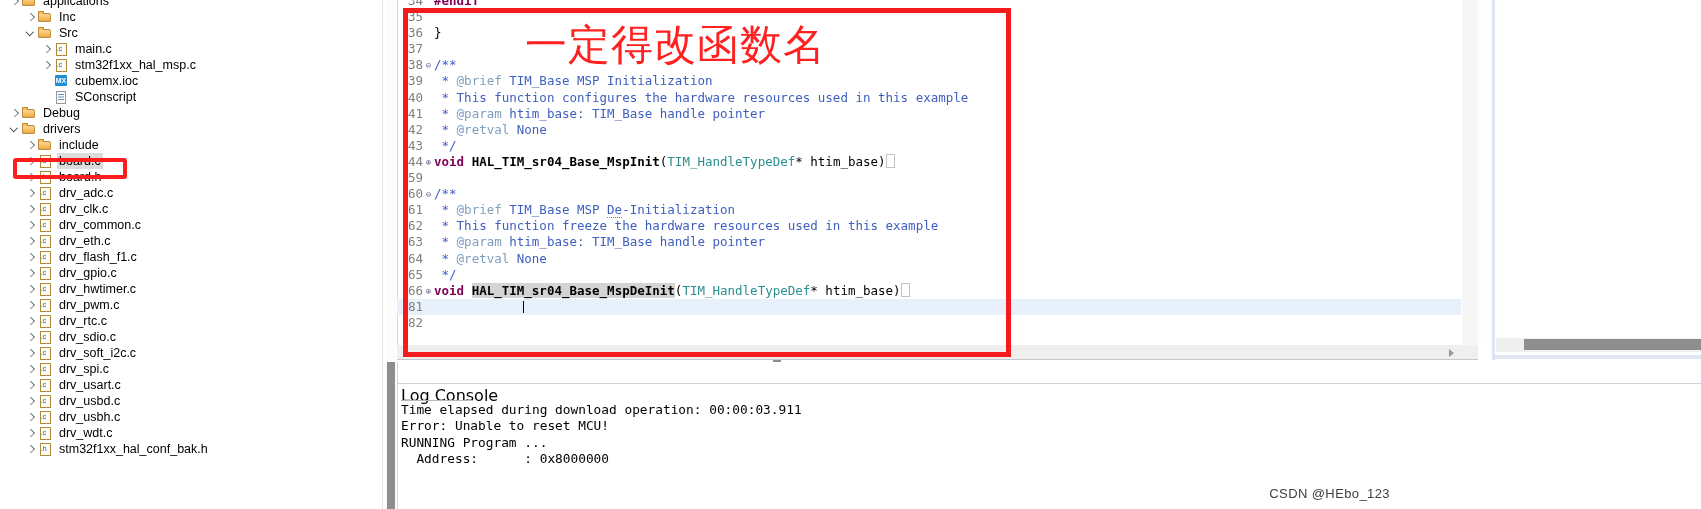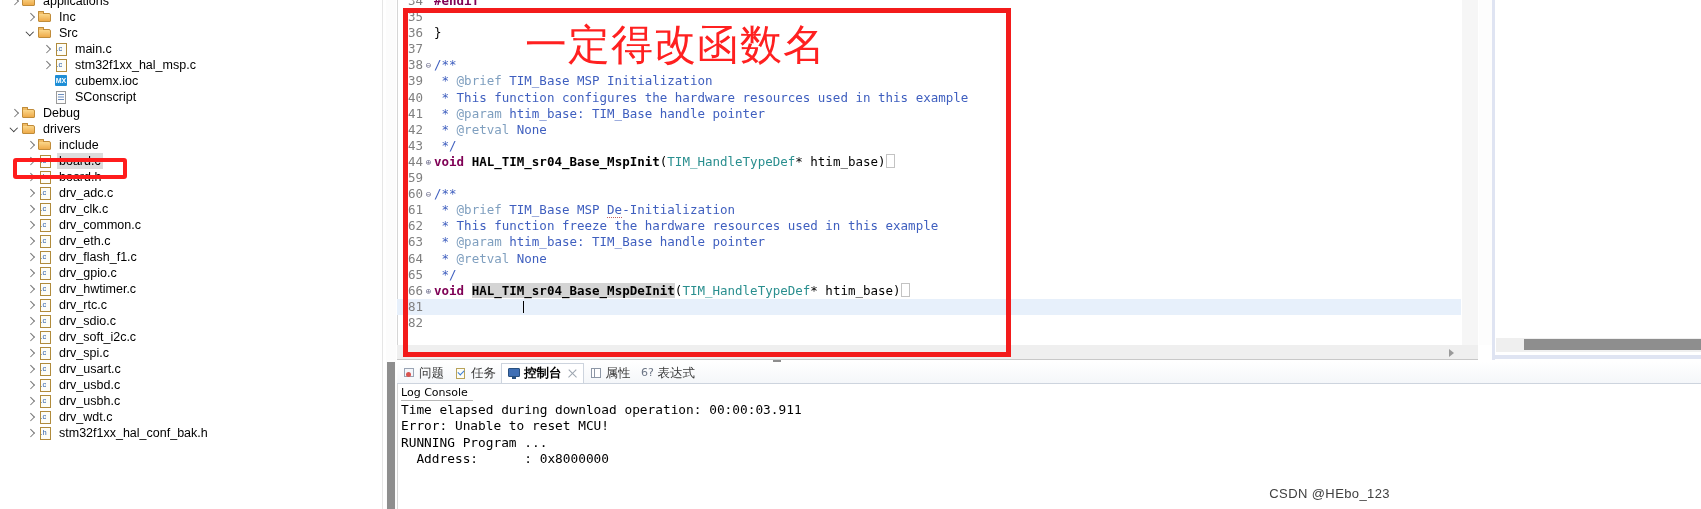--- a/index.html
+++ b/index.html
@@ -225,21 +225,21 @@
   .tclose{
     margin-left:5px;width:11px;height:11px;position:relative;flex:0 0 auto;opacity:.75;
   }
   .tclose::before,.tclose::after{
     content:"";position:absolute;left:0;top:5px;width:11px;height:1.4px;background:#7c8795;
   }
   .tclose::before{transform:rotate(45deg);}
   .tclose::after{transform:rotate(-45deg);}
 
   .console-title{
-    position:absolute;left:4px;top:24px;font-size:11px;color:#000;
+    position:absolute;left:4px;top:24px;font-size:16px;color:#000;
     font-family:"DejaVu Sans","Liberation Sans",sans-serif;
   }
   .console-title-rule{position:absolute;left:4px;top:38px;width:72px;height:1px;background:#b9b9b9;}
   .console-body{
     position:absolute;left:4px;top:40px;width:1290px;
     font-family:"DejaVu Sans Mono","Liberation Mono",monospace;
     font-size:12.8px;line-height:16.3px;color:#000;white-space:pre;
   }
   .bottom-left-border{position:absolute;left:0;top:0;width:1px;height:147px;background:#d8d8d8;}
 
@@ -370,20 +370,26 @@
         <div class="tnode">
           <span class="ind" style="width: 22px;"></span>
           <span class="arrow closed"></span>
           <span class="ico ico-cfile"></span>
           <span class="tlabel">drv_hwtimer.c</span>
         </div>
         <div class="tnode">
           <span class="ind" style="width: 22px;"></span>
           <span class="arrow closed"></span>
           <span class="ico ico-cfile"></span>
+          <span class="tlabel">drv_pwm.c</span>
+        </div>
+        <div class="tnode">
+          <span class="ind" style="width: 22px;"></span>
+          <span class="arrow closed"></span>
+          <span class="ico ico-cfile"></span>
           <span class="tlabel">drv_rtc.c</span>
         </div>
         <div class="tnode">
           <span class="ind" style="width: 22px;"></span>
           <span class="arrow closed"></span>
           <span class="ico ico-cfile"></span>
           <span class="tlabel">drv_sdio.c</span>
         </div>
         <div class="tnode">
           <span class="ind" style="width: 22px;"></span>
@@ -456,43 +462,20 @@
   <div class="right-bottom-edge"></div>
 
   <div class="red-box-code"></div>
   <div class="cn-annot">一定得改函数名</div>
 
   <div class="gray-bar-a"></div>
   <div class="gray-bar-b"></div>
 
   <div class="bottom">
     <div class="bottom-left-border"></div>
-    <div class="tabbar" id="tabbar">
-        <div class="ptab">
-          <span class="tico ico-problems"></span>
-          <span>问题</span>
-        </div>
-        <div class="ptab">
-          <span class="tico ico-tasks"></span>
-          <span>任务</span>
-        </div>
-        <div class="ptab active">
-          <span class="tico ico-console"></span>
-          <span>控制台</span>
-          <span class="tclose"></span>
-        </div>
-        <div class="ptab">
-          <span class="tico ico-properties"></span>
-          <span>属性</span>
-        </div>
-        <div class="ptab">
-          <span class="tico ico-expressions">6?</span>
-          <span>表达式</span>
-        </div>
-      </div>
     <div class="tabbar-underline"></div>
     <div class="console-title">Log Console</div>
     <div class="console-title-rule"></div>
     <div class="console-body" id="console-body"><div>Time elapsed during download operation: 00:00:03.911</div><div>Error: Unable to reset MCU!</div><div>RUNNING Program ...</div><div>  Address:      : 0x8000000</div></div>
   </div>
 
   <div class="watermark">CSDN @HEbo_123</div>
 </div>
 
 </body></html>

